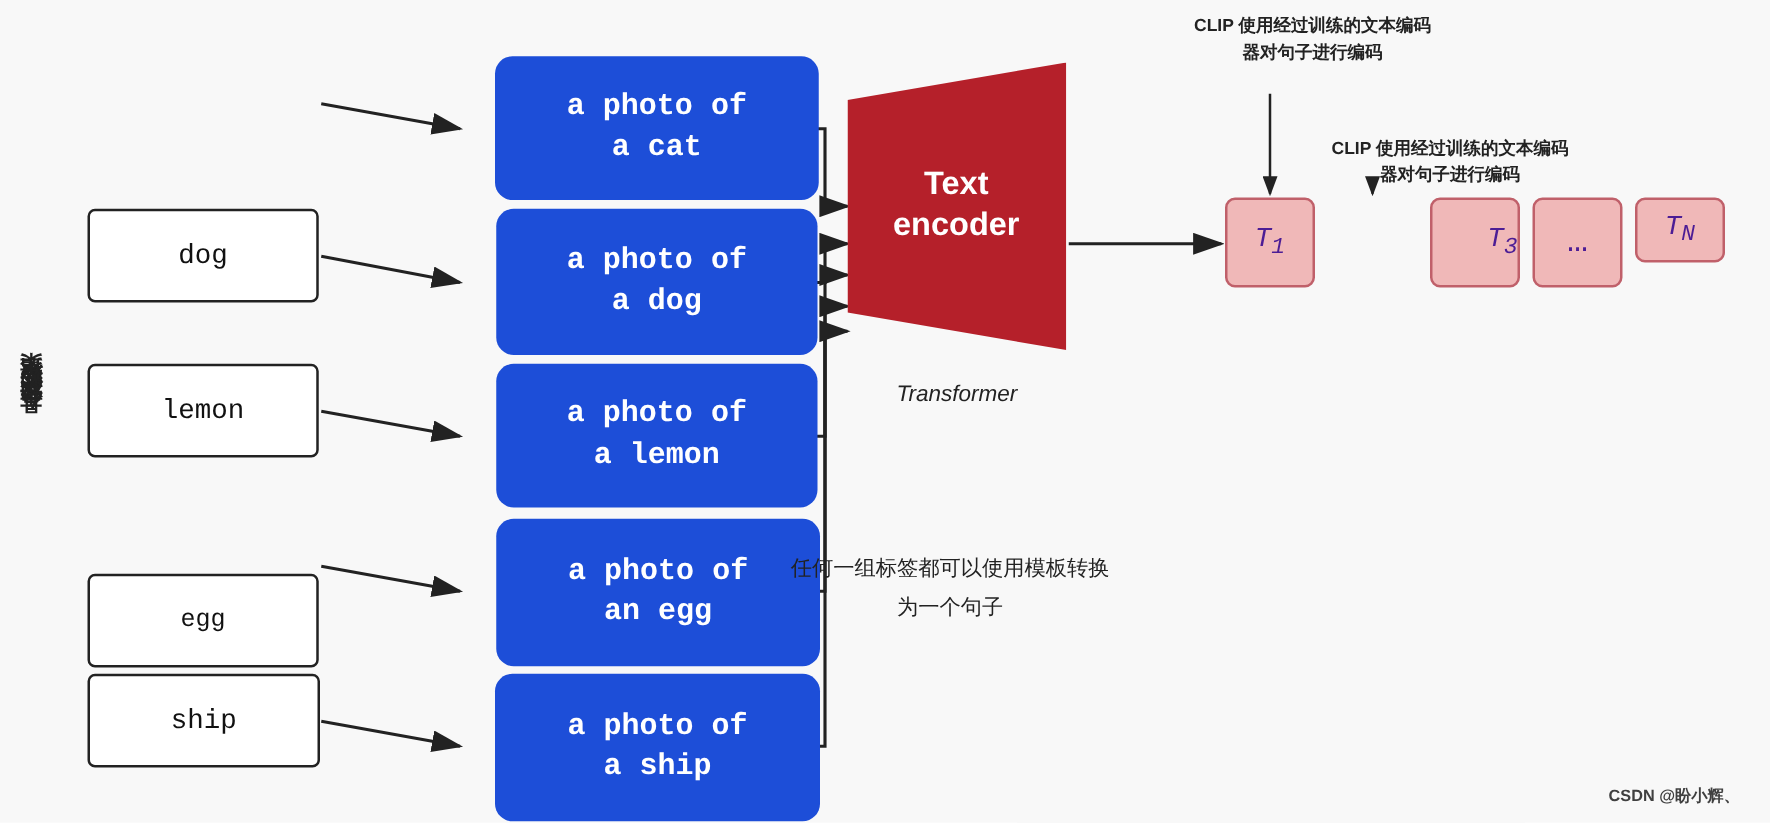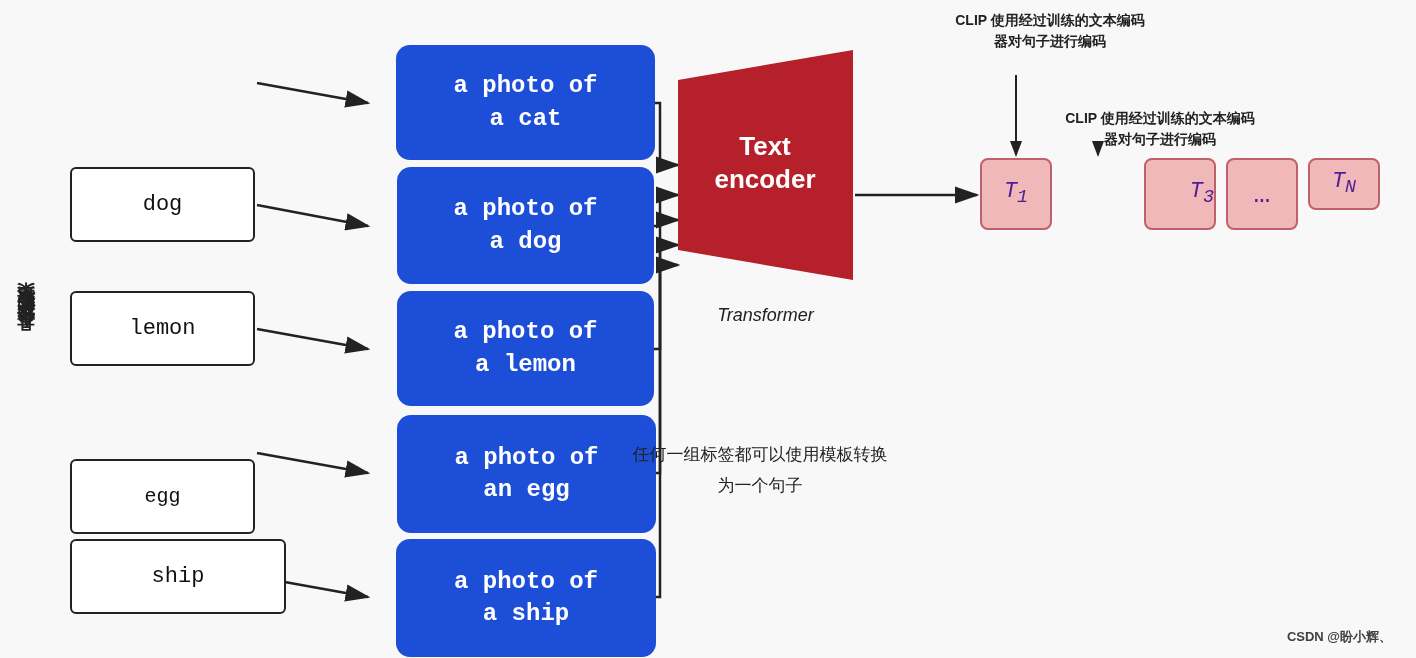--- a/index.html
+++ b/index.html
@@ -161,21 +161,21 @@
 
   <div class="label-box" style="left:70px; top:167px; width:185px; height:75px; font-size:22px;">
     <span>dog</span>
   </div>
   <div class="label-box" style="left:70px; top:291px; width:185px; height:75px; font-size:22px;">
     <span>lemon</span>
   </div>
   <div class="label-box" style="left:70px; top:415px; width:185px; height:75px; font-size:20px;margin-top:44px;">
     <span>egg</span>
   </div>
-  <div class="label-box" style="left:70px; top:539px; width:216px; height:75px; font-size:22px;">
+  <div class="label-box" style="left:70px; top:539px; width:186px; height:75px; font-size:22px;">
     <span>ship</span>
   </div>
 
   <div class="phrase-box" style="left:371px; top:45px; width:259px; height:115px; font-size:24px;">
     <span style="white-space:pre-line; text-align:center;">a photo of
 a cat</span>
   </div>
   <div class="phrase-box" style="left:372px; top:167px; width:257px; height:117px; font-size:24px;">
     <span style="white-space:pre-line; text-align:center;">a photo of
 a dog</span>

